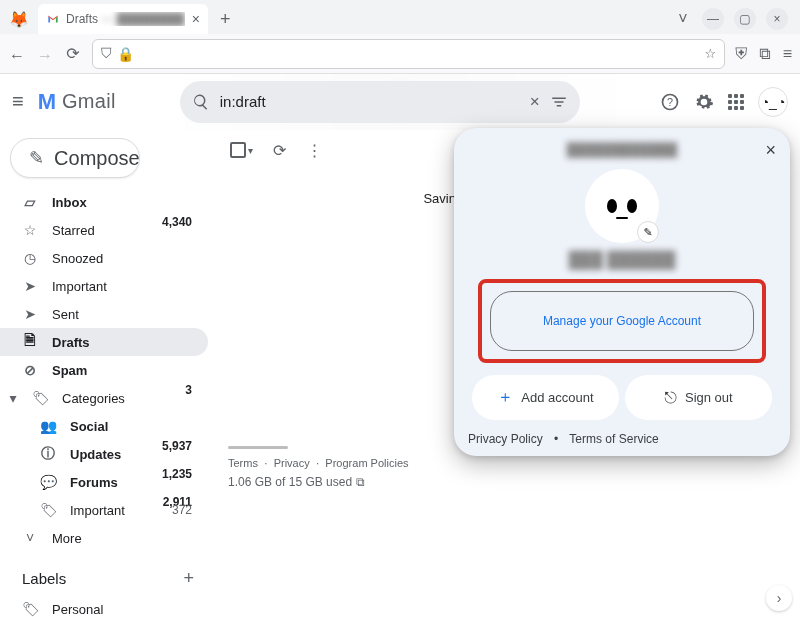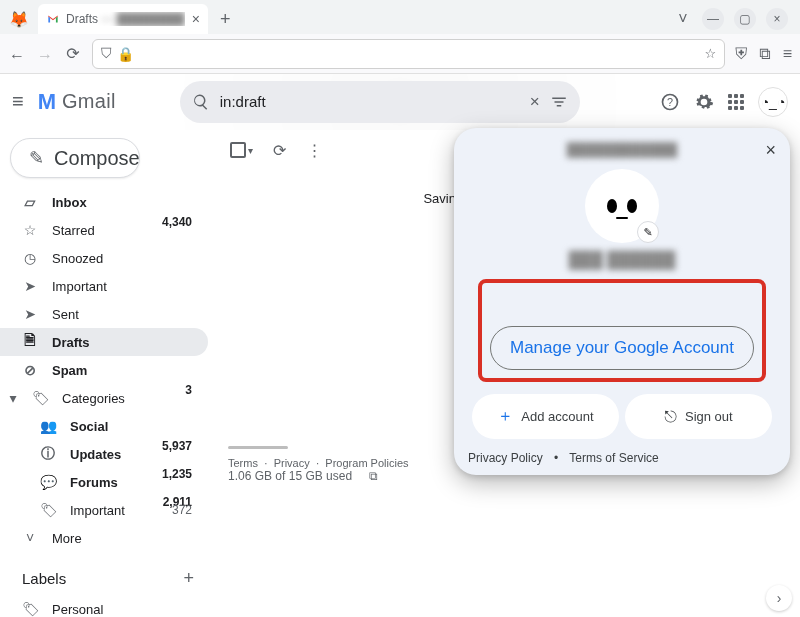--- a/index.html
+++ b/index.html
@@ -64,35 +64,35 @@
 .main { position:absolute; left:222px; right:6px; top:130px; bottom:0; }
 .toolbar { display:flex; align-items:center; gap:20px; height:40px; padding:4px 8px; }
 .chk { width:16px; height:16px; border:2px solid #5f6368; border-radius:2px; }
 .chk-wrap { display:flex; align-items:center; gap:2px; }
 .chk-wrap .dd { font-size:10px; color:#5f6368; }
 .tb-ic { color:#5f6368; font-size:16px; }
 .empty { text-align:center; margin-top:6px; font-size:13px; color:#202124; }
 .hr-line { margin:240px 6px 0 6px; border-top:3px solid #bdbdbd; width:60px; border-radius:2px; }
 .footer { display:flex; flex-wrap:wrap; font-size:11px; color:#5f6368; margin-top:8px; padding:0 6px; gap:16px 6px; align-items:center; }
 .footer .right { margin-left:auto; text-align:right; }
-.storage { padding:0 6px; font-size:12px; color:#5f6368; display:flex; align-items:center; gap:17px; }
+.storage { margin-top:6px; padding:0 6px; font-size:12px; color:#5f6368; display:flex; align-items:center; gap:4px; }
 .storage .ext { font-size:12px; }
 
 
 .popover { position:absolute; top:128px; right:10px; width:336px; background:#eef2f9; border-radius:22px; box-shadow:0 8px 24px rgba(0,0,0,.28), 0 2px 6px rgba(0,0,0,.15); padding:14px 14px 10px 14px; }
 .popover .close { position:absolute; top:12px; right:14px; font-size:18px; color:#3c4043; }
 .pop-email { text-align:center; color:#8a8a8a; font-size:13px; filter: blur(3px); }
 .pop-avatar { width:74px; height:74px; border-radius:50%; background:#fff; margin:12px auto 8px auto; display:flex; align-items:center; justify-content:center; position:relative; }
 .pop-avatar .eyes { display:flex; gap:10px; }
 .pop-avatar .eye { width:10px; height:14px; background:#000; border-radius:50%; }
 .pop-avatar .mouth { position:absolute; bottom:24px; width:12px; height:2px; background:#000; border-radius:2px; }
 .pop-avatar .pen-badge { position:absolute; right:0; bottom:0; width:22px; height:22px; border-radius:50%; background:#fff; border:1px solid #dadce0; display:flex; align-items:center; justify-content:center; font-size:11px; }
 .pop-name { text-align:center; font-size:16px; color:#8a8a8a; filter: blur(3px); margin-bottom:10px; }
 .highlight-box { border:4px solid #d93025; border-radius:8px; padding:8px 8px; margin:0 10px 12px 10px; }
-.manage-btn { display:block; width:100%; text-align:center; border:1px solid #747775; border-radius:22px; padding:11px 0; color:#1a73e8; font-size:17px; font-weight:500; background:#eef2f9;margin-top:35px; }
+.manage-btn { display:block; width:100%; text-align:center; border:1px solid #747775; border-radius:22px; padding:22px 0; color:#1a73e8; font-size:12px; font-weight:500; background:#eef2f9; }
 .act-row { display:flex; gap:6px; margin: 0 4px 12px 4px; }
 .act { flex:1; display:flex; align-items:center; justify-content:center; gap:8px; background:#fff; border-radius:26px; padding:12px 8px; font-size:13px; color:#3c4043; }
 .act .ic { font-size:16px; color:#1a73e8; }
 .act.signout .ic { color:#3c4043; }
 .pop-footer { text-align:left; font-size:12px; color:#3c4043; }
 .pop-footer .dot { margin:0 8px; }
 
 .chevron-page { position:absolute; bottom:6px; right:8px; width:26px; height:26px; border-radius:50%; background:#fff; box-shadow:0 1px 3px rgba(0,0,0,.2); display:flex; align-items:center; justify-content:center; font-size:14px; color:#5f6368; }
 
 svg { display:block; }

